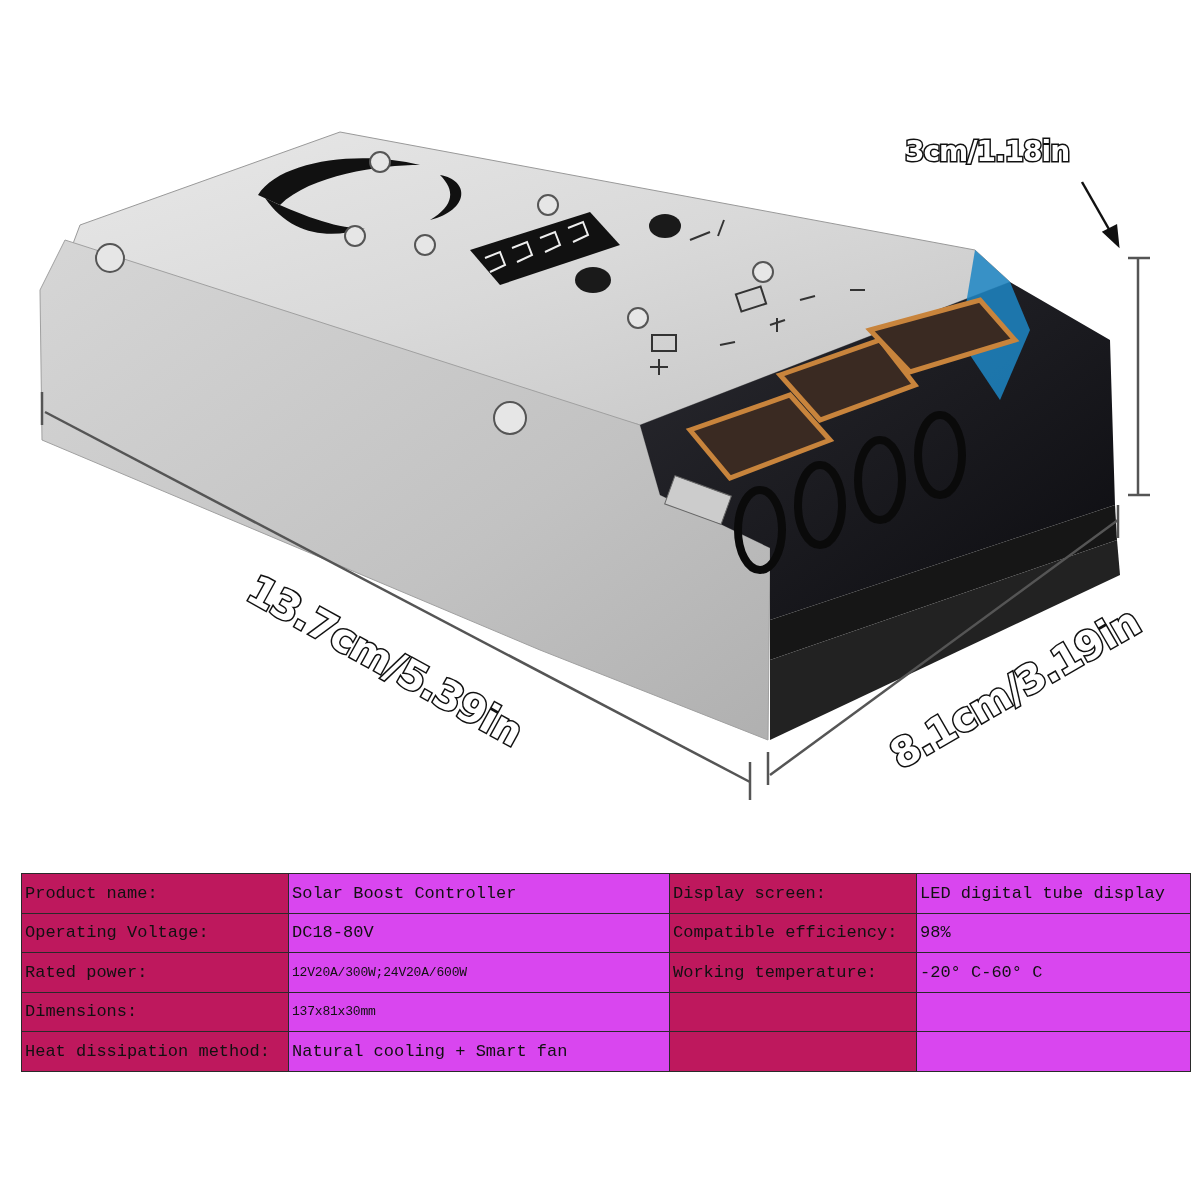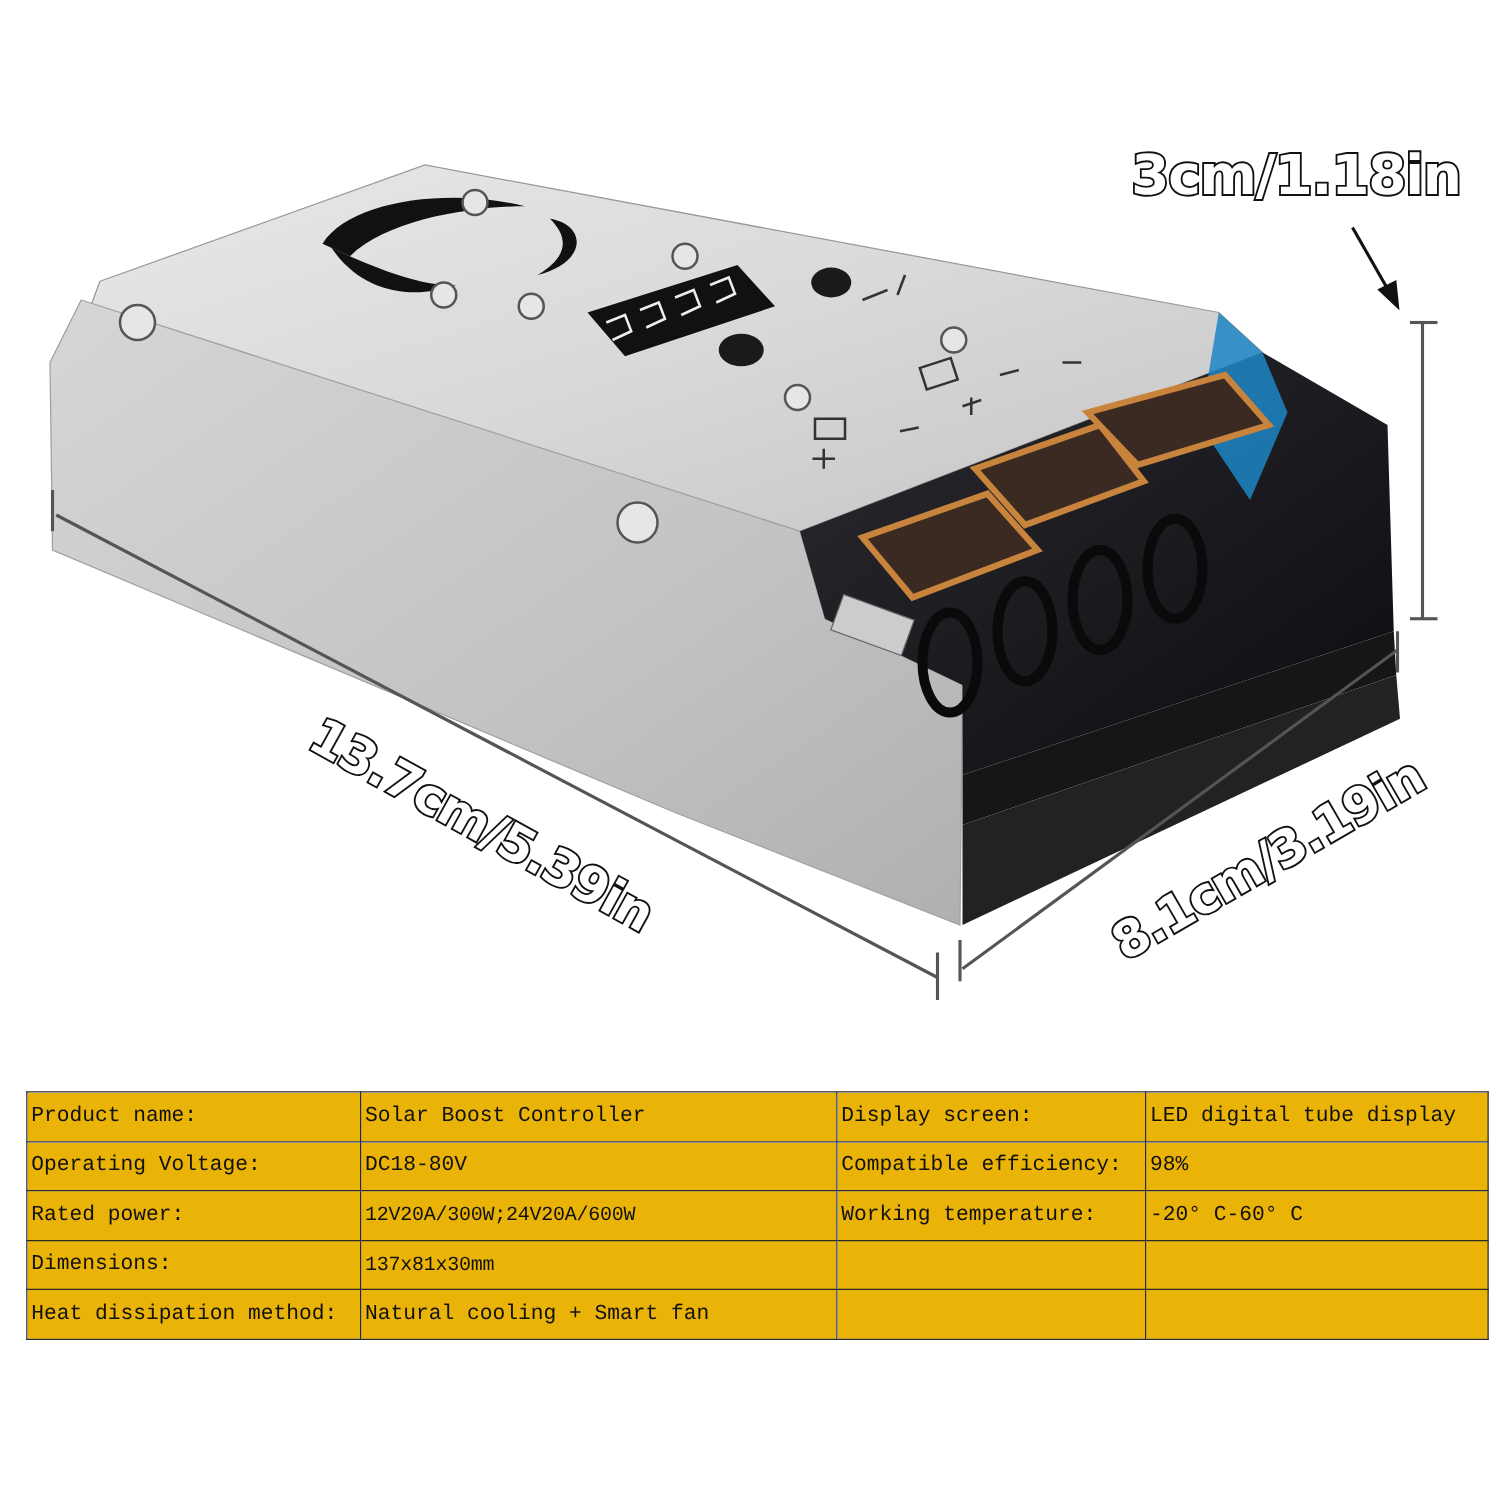--- a/index.html
+++ b/index.html
@@ -3,32 +3,32 @@
 <meta charset="utf-8">
 <style>
   html, body { margin:0; padding:0; }
   body { width:1200px; height:1200px; background:#ffffff; position:relative; overflow:hidden;
          font-family:"Liberation Sans", sans-serif; }
   .product { position:absolute; left:0; top:0; width:1200px; height:860px; }
   .product svg { position:absolute; left:0; top:0; }
   .dim-label { position:absolute; font-family:"DejaVu Sans", sans-serif; font-weight:bold;
                color:#ffffff; -webkit-text-stroke:3px #111; paint-order:stroke fill;
                white-space:nowrap; transform-origin:left top; letter-spacing:-1px; }
-  .dim-height { left:905px; top:115px; font-size:44px; }
+  .dim-height { left:905px; top:135px; font-size:28px; }
   .dim-length { left:262px; top:566px; font-size:40px; transform:rotate(29deg); }
   .dim-width  { left:882px; top:738px; font-size:40px; transform:rotate(-30deg); }
 
   .spec-table { position:absolute; left:21px; top:873px; width:1169px;
                 border-collapse:collapse; table-layout:fixed;
                 font-family:"Liberation Mono", "DejaVu Sans Mono", monospace; font-size:17px; color:#111; }
   .spec-table td { border:1.5px solid #2a2a2a; height:38.5px; padding:0 0 0 3px; white-space:nowrap;
                    overflow:hidden; vertical-align:middle; }
-  .spec-table td.k { background:#eab308; }
-  .spec-table td.v { background:#eab308; }
-  .spec-table td.small { font-size:16px; letter-spacing:-0.2px; }
+  .spec-table td.k { background:#be185d; }
+  .spec-table td.v { background:#d946ef; }
+  .spec-table td.small { font-size:13px; letter-spacing:-0.2px; }
   .spec-table td.bold { font-weight:normal; }
 </style>
 </head>
 <body>
 
 <div class="product">
   <svg width="1200" height="860" viewBox="0 0 1200 860">
     <defs>
       <linearGradient id="topg" x1="0" y1="0" x2="1" y2="1">
         <stop offset="0" stop-color="#e8e8e8"></stop>

